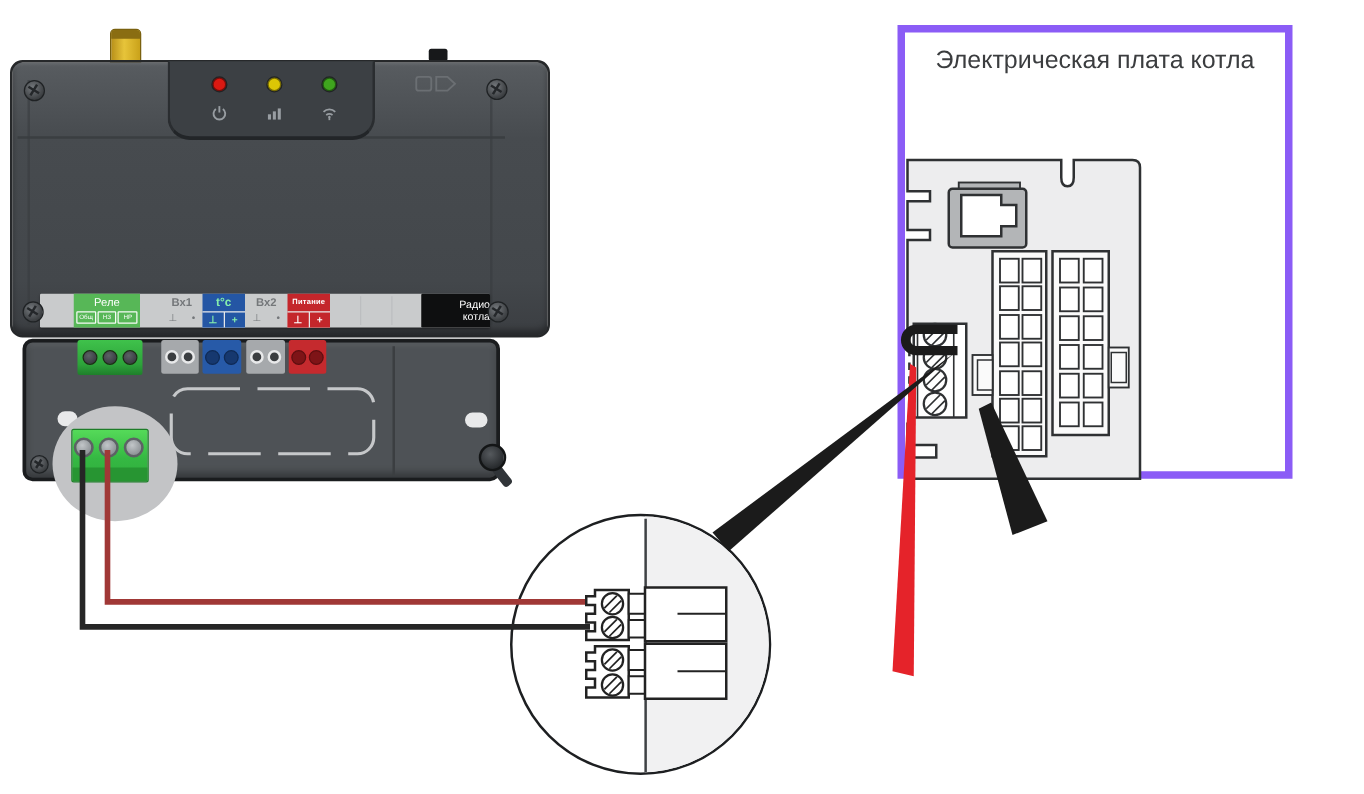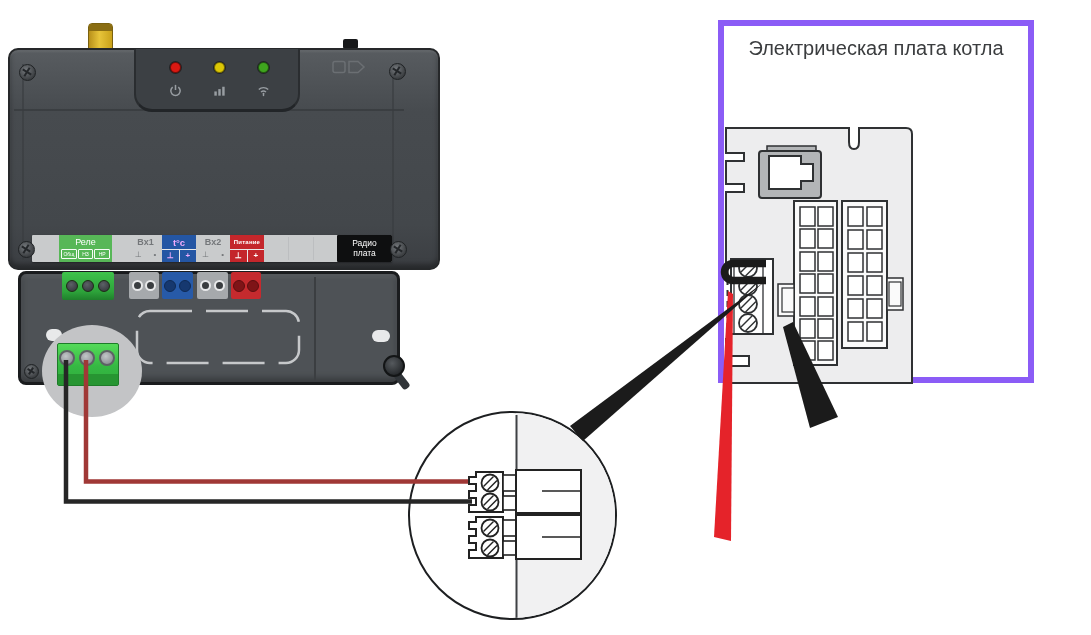--- a/index.html
+++ b/index.html
@@ -30,32 +30,32 @@
     background:radial-gradient(circle at 40% 35%,#75797d,#3c3f42 70%);
     border:1.5px solid #1f2224;}
   .screw svg{display:block;transform:rotate(32deg);}
   .screw-s{width:15px;height:15px;}
 
   
   .strip{left:22px;top:185px;width:360px;height:27px;background:#c9cbcc;display:flex;
     border-radius:1px;box-shadow:0 1px 2px rgba(0,0,0,.4);}
   .seg{height:100%;}
   .w27{width:27px;} .w53{width:53px;} .w17{width:17px;} .w33{width:33px;} .w34{width:34px;}
-  .w73{width:73px;position:relative;} .w55{width:55px;}
+  .w73{width:73px;position:relative;} .w55{width:55px;align-items:flex-end;}
   .w73 i{position:absolute;top:2px;bottom:2px;width:1px;background:#bcbec0;}
   .seg-top{height:14px;font-size:9px;line-height:15px;text-align:center;}
   .seg-sub{height:13px;}
   .rele{background:#57b757;color:#fff;}
   .subs3{display:flex;gap:1px;padding:0 2px;}
   .subs3 span{flex:1;border:1px solid rgba(255,255,255,.95);border-radius:1px;height:10px;
     font-size:5px;line-height:9px;text-align:center;color:#fff;overflow:hidden;white-space:nowrap;}
   .greyseg{color:#74777a;}
   .greyseg .seg-top{font-weight:bold;color:#74777a;}
   .plain{display:flex;justify-content:space-around;font-size:8px;color:#74777a;line-height:11px;}
-  .tc{background:#2456a4;color:#f0abfc;}
+  .tc{background:#2456a4;color:#86efac;}
   .pw{background:#c4262b;color:#fff;}
   .pw .seg-top{font-size:6px;font-weight:bold;letter-spacing:.2px;}
   .tc .seg-top{font-weight:bold;font-size:9.5px;}
   .split{display:flex;gap:1px;background:#e8e9ea;padding-top:1px;}
   .split span{flex:1;font-size:8px;font-weight:bold;text-align:center;line-height:11px;}
   .tc .split span{background:#2456a4;}
   .pw .split span{background:#c4262b;}
   .radio{background:#0e0f10;color:#fff;text-align:center;border-radius:1px;
     display:flex;flex-direction:column;justify-content:center;gap:1px;}
   .radio div{font-size:8.5px;line-height:9px;}
@@ -203,21 +203,21 @@
             <span>⊥</span>
             <span>+</span>
           </div>
       </div>
       <div class="seg w73">
           <i style="left:24px;"></i>
           <i style="left:49px;"></i>
         </div>
       <div class="seg w55 radio">
         <div>Радио</div>
-        <div>плата</div>
+        <div>котла</div>
       </div>
     </div>
   </div>
 
   <div class="abs screw" style="left:19px;top:64px;">
       <svg width="14" height="14" stroke="#24272a" stroke-width="2">
         <line x1="2" y1="7" x2="12" y2="7"></line>
         <line x1="7" y1="2" x2="7" y2="12"></line>
       </svg>
     </div>

